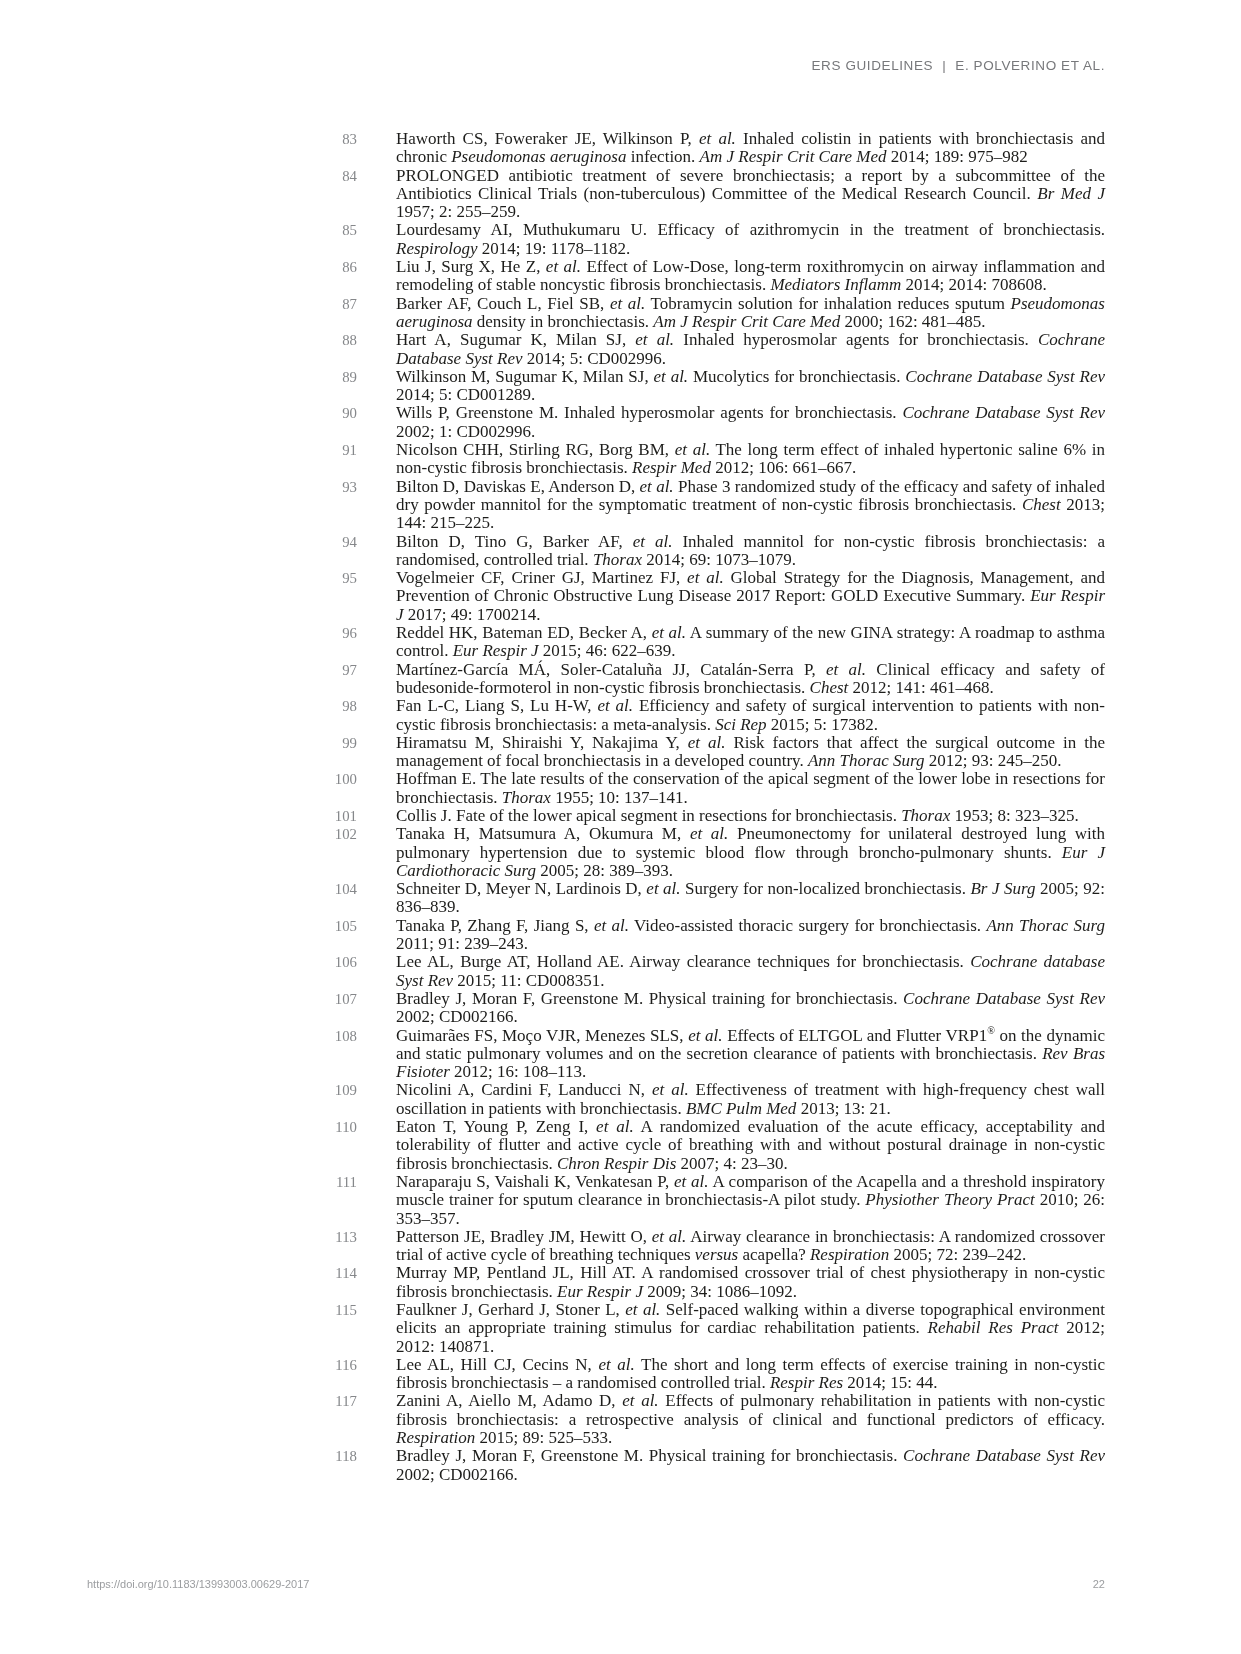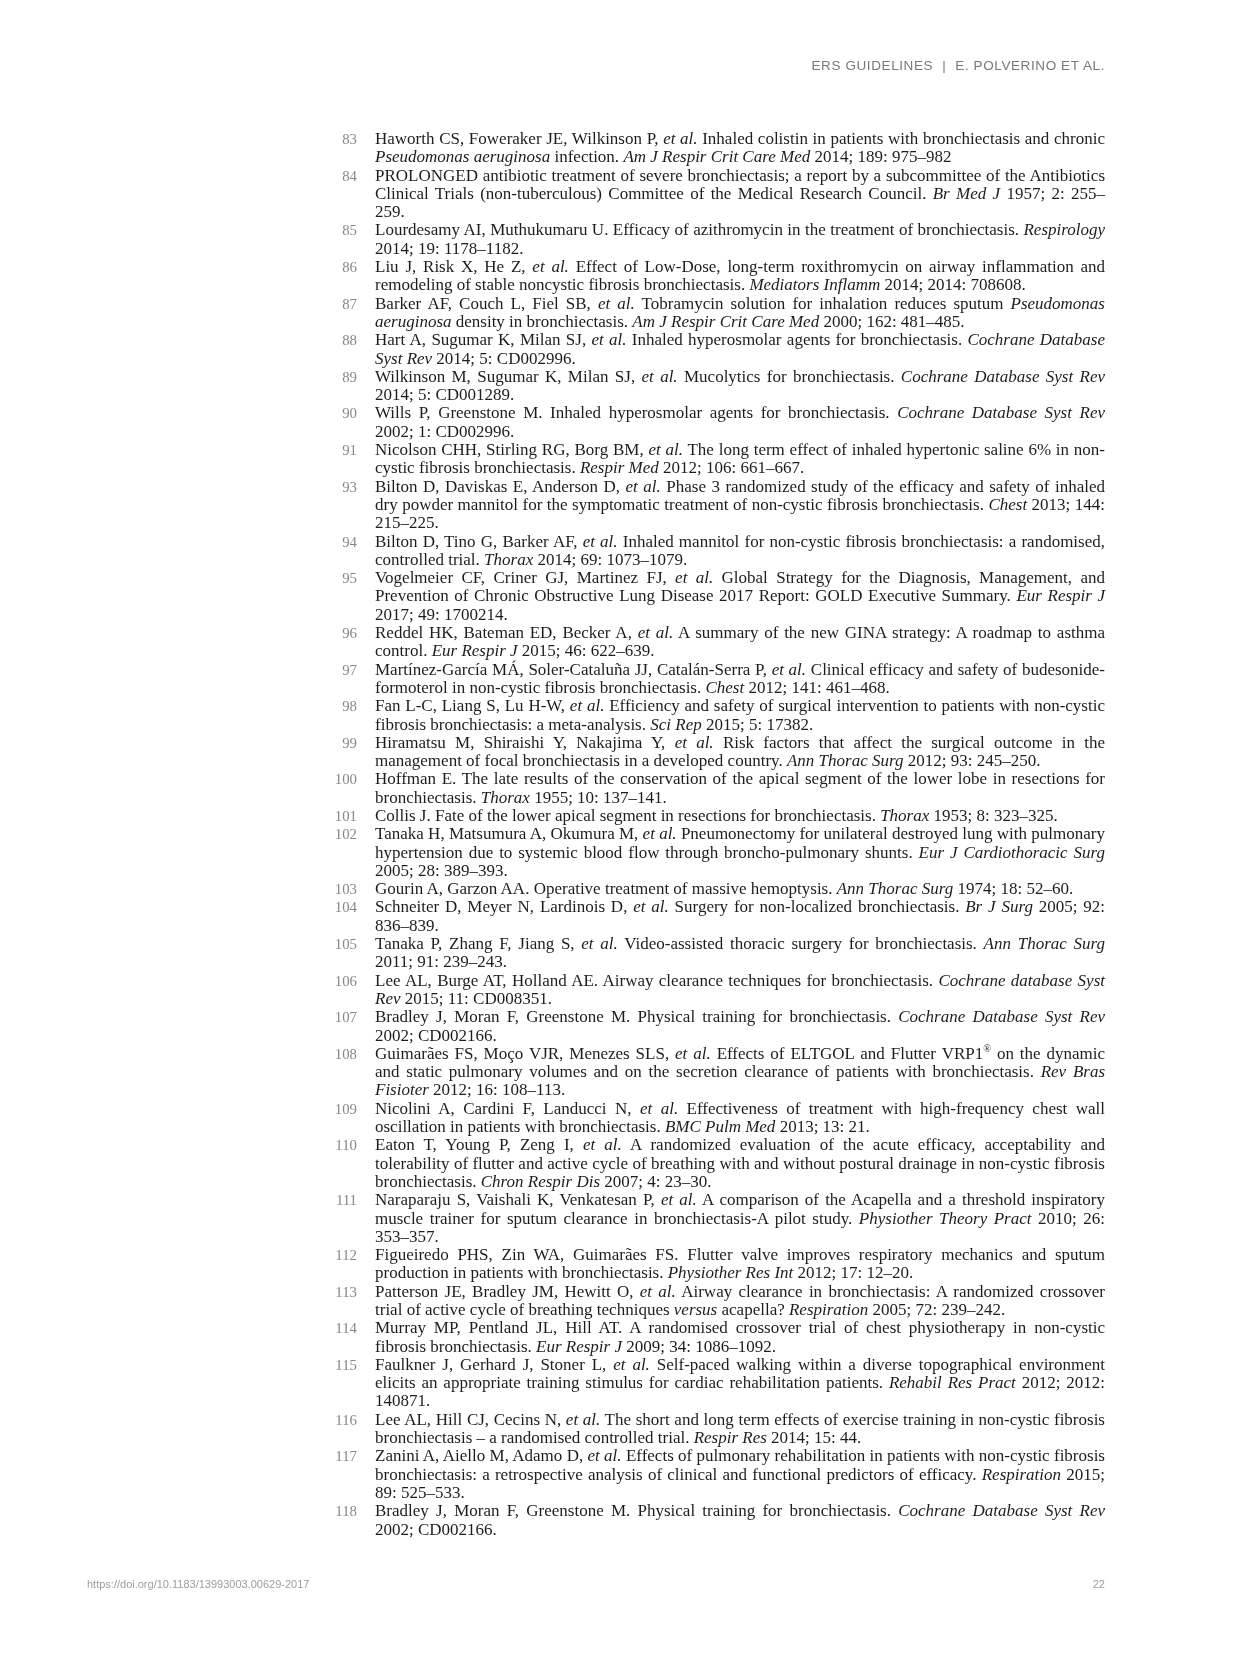--- a/index.html
+++ b/index.html
@@ -28,21 +28,21 @@
     left: 327px;
     right: 136px;
   }
   .ref {
     display: flex;
     align-items: flex-start;
   }
   .ref-num {
     flex: 0 0 30px;
     text-align: right;
-    margin-right: 18px;
+    margin-right: 39px;
     color: var(--number-gray, #85878a);
     font-size: 14.8px;
     line-height: 18.3px;
   }
   .ref-text {
     flex: 1 1 auto;
     text-align: justify;
     color: var(--text-black, #1d1d1b);
     font-size: 17px;
     line-height: 18.3px;
@@ -78,21 +78,21 @@
       <div class="ref">
         <div class="ref-num">84</div>
         <div class="ref-text"><span>PROLONGED antibiotic treatment of severe bronchiectasis; a report by a subcommittee of the Antibiotics Clinical Trials (non-tuberculous) Committee of the Medical Research Council. </span><i>Br Med J</i><span> 1957; 2: 255–259.</span></div>
       </div>
       <div class="ref">
         <div class="ref-num">85</div>
         <div class="ref-text"><span>Lourdesamy AI, Muthukumaru U. Efficacy of azithromycin in the treatment of bronchiectasis. </span><i>Respirology</i><span> 2014; 19: 1178–1182.</span></div>
       </div>
       <div class="ref">
         <div class="ref-num">86</div>
-        <div class="ref-text"><span>Liu J, Risk X, He Z, </span><i>et al.</i><span> Effect of Low-Dose, long-term roxithromycin on airway inflammation and remodeling of stable noncystic fibrosis bronchiectasis. </span><i>Mediators Inflamm</i><span> 2014; 2014: 708608.</span></div>
+        <div class="ref-text"><span>Liu J, Surg X, He Z, </span><i>et al.</i><span> Effect of Low-Dose, long-term roxithromycin on airway inflammation and remodeling of stable noncystic fibrosis bronchiectasis. </span><i>Mediators Inflamm</i><span> 2014; 2014: 708608.</span></div>
       </div>
       <div class="ref">
         <div class="ref-num">87</div>
         <div class="ref-text"><span>Barker AF, Couch L, Fiel SB, </span><i>et al.</i><span> Tobramycin solution for inhalation reduces sputum </span><i>Pseudomonas aeruginosa</i><span> density in bronchiectasis. </span><i>Am J Respir Crit Care Med</i><span> 2000; 162: 481–485.</span></div>
       </div>
       <div class="ref">
         <div class="ref-num">88</div>
         <div class="ref-text"><span>Hart A, Sugumar K, Milan SJ, </span><i>et al.</i><span> Inhaled hyperosmolar agents for bronchiectasis. </span><i>Cochrane Database Syst Rev</i><span> 2014; 5: CD002996.</span></div>
       </div>
       <div class="ref">
@@ -141,24 +141,20 @@
       </div>
       <div class="ref">
         <div class="ref-num">101</div>
         <div class="ref-text"><span>Collis J. Fate of the lower apical segment in resections for bronchiectasis. </span><i>Thorax</i><span> 1953; 8: 323–325.</span></div>
       </div>
       <div class="ref">
         <div class="ref-num">102</div>
         <div class="ref-text"><span>Tanaka H, Matsumura A, Okumura M, </span><i>et al.</i><span> Pneumonectomy for unilateral destroyed lung with pulmonary hypertension due to systemic blood flow through broncho-pulmonary shunts. </span><i>Eur J Cardiothoracic Surg</i><span> 2005; 28: 389–393.</span></div>
       </div>
       <div class="ref">
-        <div class="ref-num">103</div>
-        <div class="ref-text"><span>Gourin A, Garzon AA. Operative treatment of massive hemoptysis. </span><i>Ann Thorac Surg</i><span> 1974; 18: 52–60.</span></div>
-      </div>
-      <div class="ref">
         <div class="ref-num">104</div>
         <div class="ref-text"><span>Schneiter D, Meyer N, Lardinois D, </span><i>et al.</i><span> Surgery for non-localized bronchiectasis. </span><i>Br J Surg</i><span> 2005; 92: 836–839.</span></div>
       </div>
       <div class="ref">
         <div class="ref-num">105</div>
         <div class="ref-text"><span>Tanaka P, Zhang F, Jiang S, </span><i>et al.</i><span> Video-assisted thoracic surgery for bronchiectasis. </span><i>Ann Thorac Surg</i><span> 2011; 91: 239–243.</span></div>
       </div>
       <div class="ref">
         <div class="ref-num">106</div>
         <div class="ref-text"><span>Lee AL, Burge AT, Holland AE. Airway clearance techniques for bronchiectasis. </span><i>Cochrane database Syst Rev</i><span> 2015; 11: CD008351.</span></div>
@@ -175,24 +171,20 @@
         <div class="ref-num">109</div>
         <div class="ref-text"><span>Nicolini A, Cardini F, Landucci N, </span><i>et al.</i><span> Effectiveness of treatment with high-frequency chest wall oscillation in patients with bronchiectasis. </span><i>BMC Pulm Med</i><span> 2013; 13: 21.</span></div>
       </div>
       <div class="ref">
         <div class="ref-num">110</div>
         <div class="ref-text"><span>Eaton T, Young P, Zeng I, </span><i>et al.</i><span> A randomized evaluation of the acute efficacy, acceptability and tolerability of flutter and active cycle of breathing with and without postural drainage in non-cystic fibrosis bronchiectasis. </span><i>Chron Respir Dis</i><span> 2007; 4: 23–30.</span></div>
       </div>
       <div class="ref">
         <div class="ref-num">111</div>
         <div class="ref-text"><span>Naraparaju S, Vaishali K, Venkatesan P, </span><i>et al.</i><span> A comparison of the Acapella and a threshold inspiratory muscle trainer for sputum clearance in bronchiectasis-A pilot study. </span><i>Physiother Theory Pract</i><span> 2010; 26: 353–357.</span></div>
-      </div>
-      <div class="ref">
-        <div class="ref-num">112</div>
-        <div class="ref-text"><span>Figueiredo PHS, Zin WA, Guimarães FS. Flutter valve improves respiratory mechanics and sputum production in patients with bronchiectasis. </span><i>Physiother Res Int</i><span> 2012; 17: 12–20.</span></div>
       </div>
       <div class="ref">
         <div class="ref-num">113</div>
         <div class="ref-text"><span>Patterson JE, Bradley JM, Hewitt O, </span><i>et al.</i><span> Airway clearance in bronchiectasis: A randomized crossover trial of active cycle of breathing techniques </span><i>versus</i><span> acapella? </span><i>Respiration</i><span> 2005; 72: 239–242.</span></div>
       </div>
       <div class="ref">
         <div class="ref-num">114</div>
         <div class="ref-text"><span>Murray MP, Pentland JL, Hill AT. A randomised crossover trial of chest physiotherapy in non-cystic fibrosis bronchiectasis. </span><i>Eur Respir J</i><span> 2009; 34: 1086–1092.</span></div>
       </div>
       <div class="ref">

